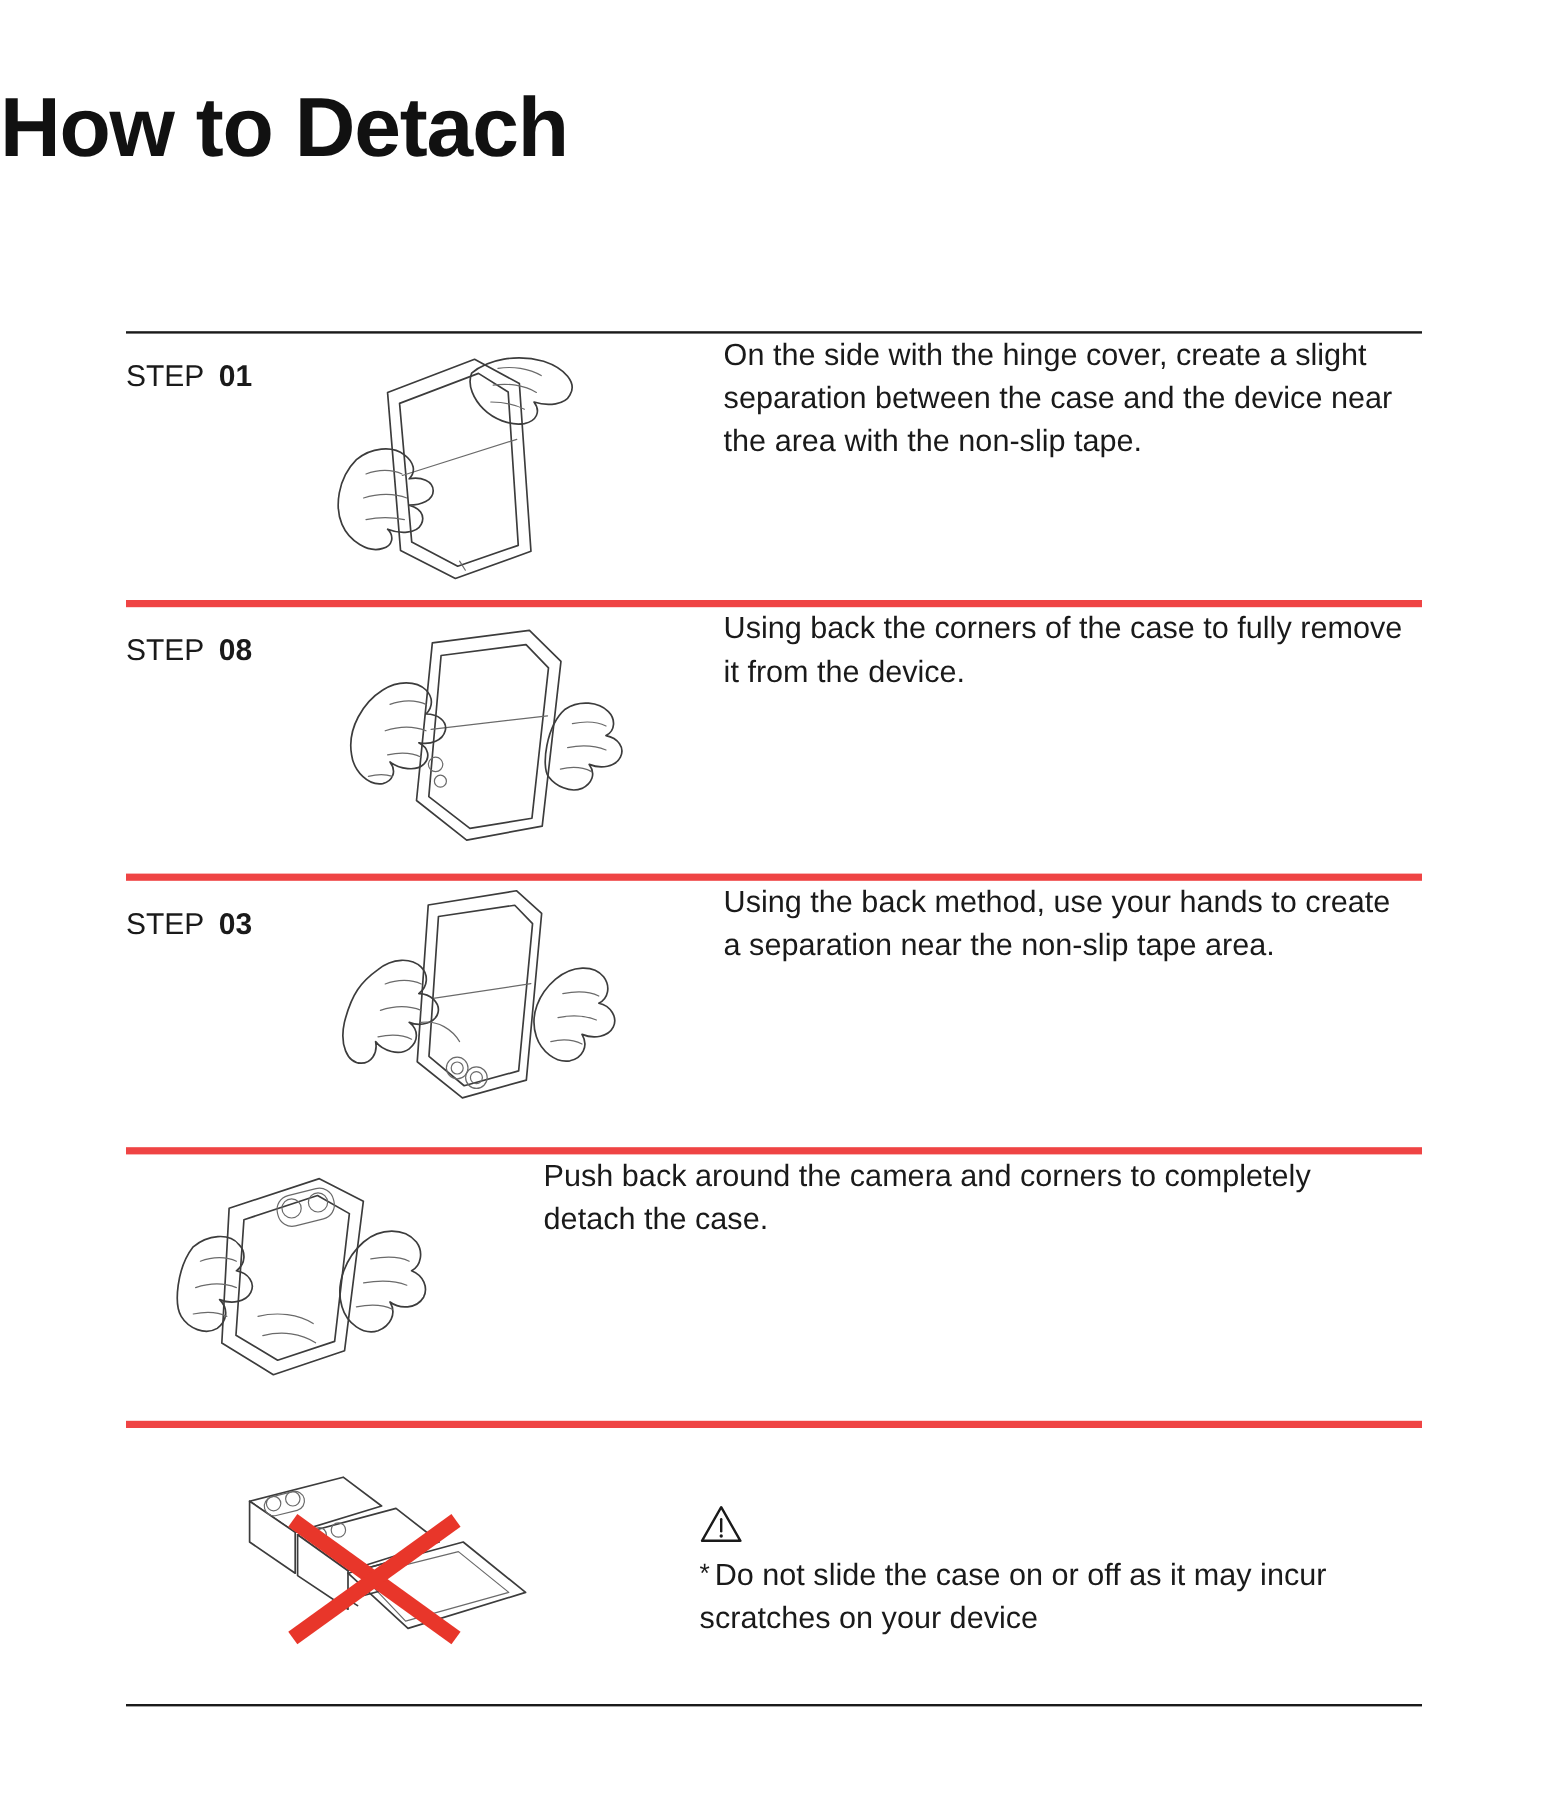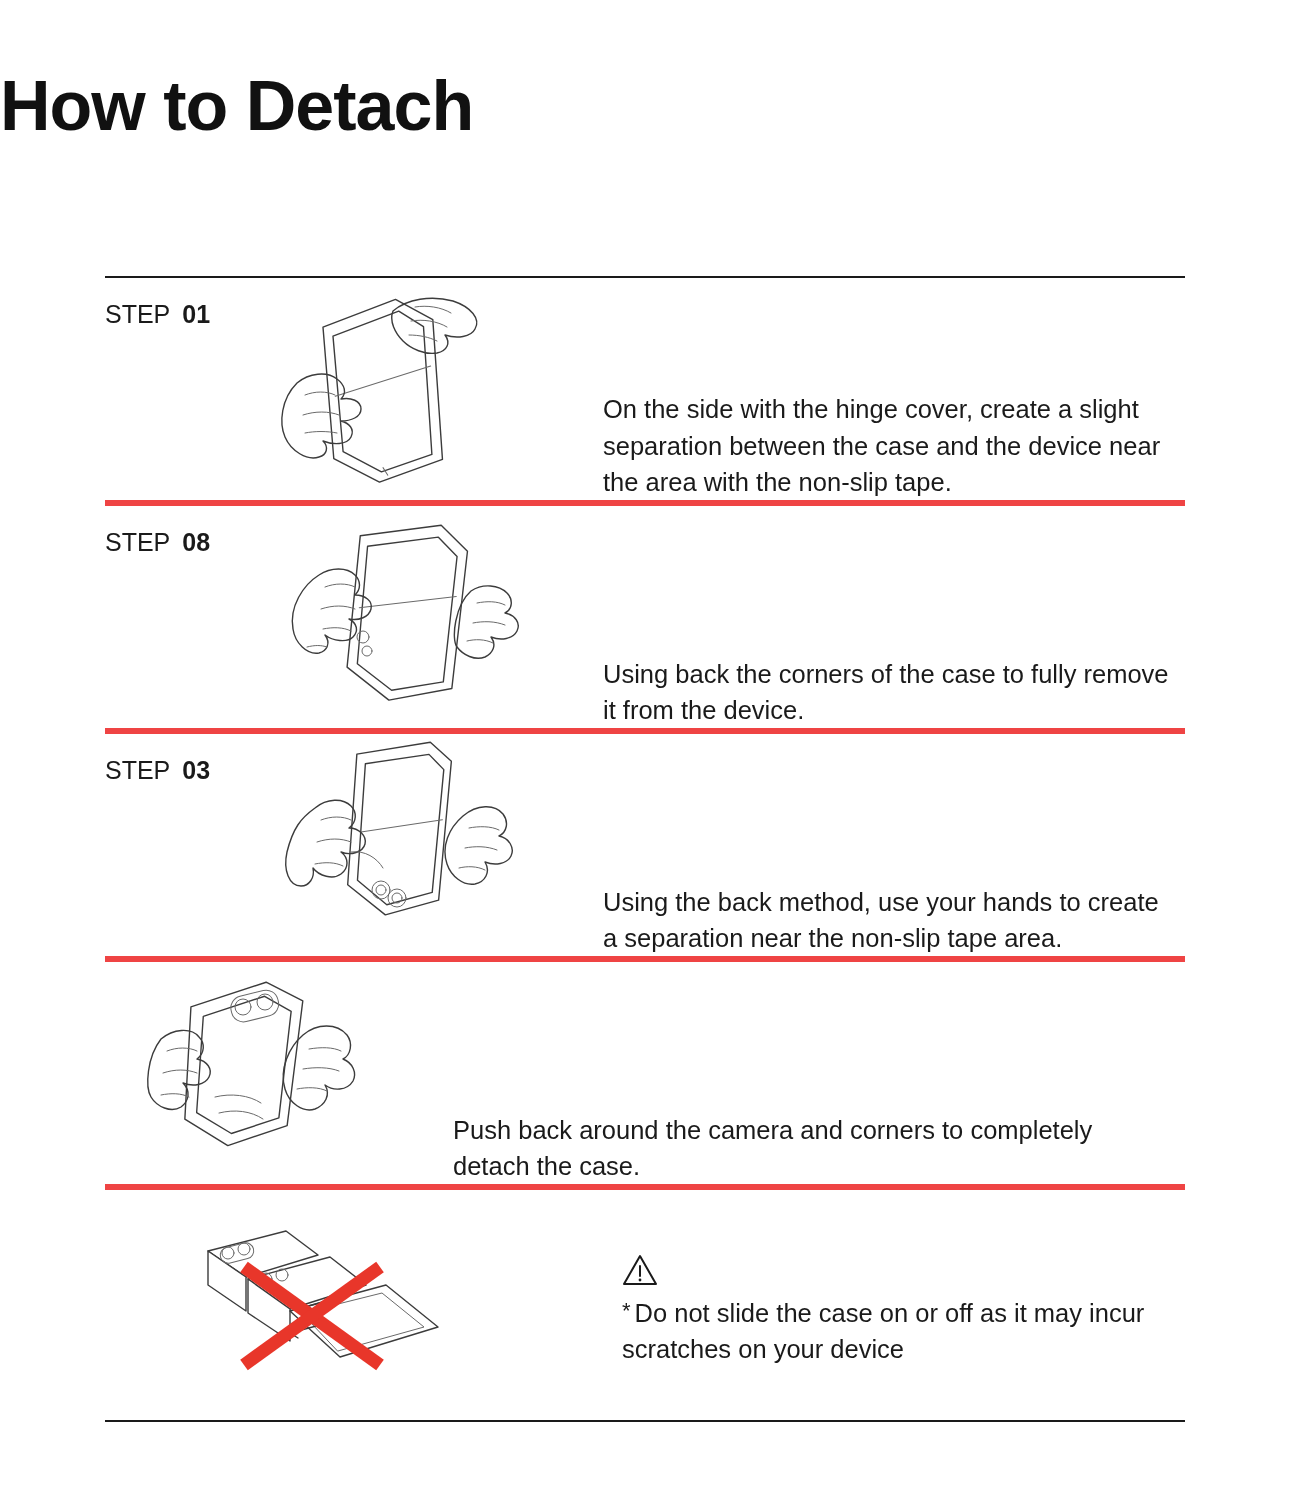--- a/index.html
+++ b/index.html
@@ -67,37 +67,36 @@
   .step-figure {
     flex: 0 0 320px;
     display: flex;
     align-items: center;
     justify-content: center;
     position: relative;
   }
   .step-text {
     flex: 1;
     display: flex;
-    align-items: flex-end;
+    align-items: flex-start;
     padding-left: 28px;
     padding-right: 10px;
   }
   .step-text p {
     margin: 0;
     font-size: 25.5px;
     line-height: 1.42;
     color: #1a1a1a;
   }
   .warn-row {
     display: flex;
     flex-direction: row;
     align-items: center;
     min-height: 230px;
     position: relative;
-    gap: 39px;
   }
   .warn-figure {
     flex: 0 0 470px;
     display: flex;
     align-items: center;
     justify-content: center;
     position: relative;
   }
   .warn-text {
     flex: 1;

